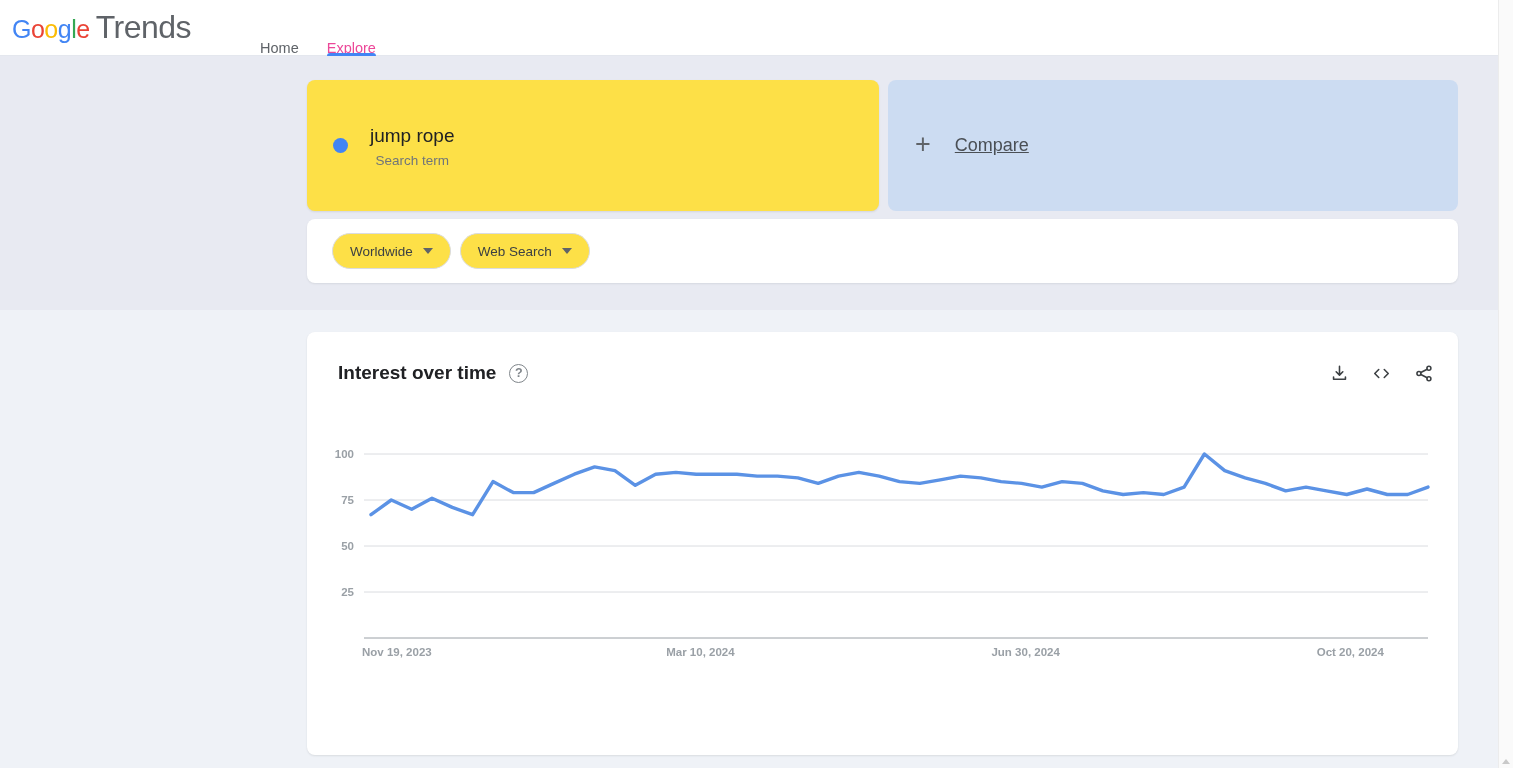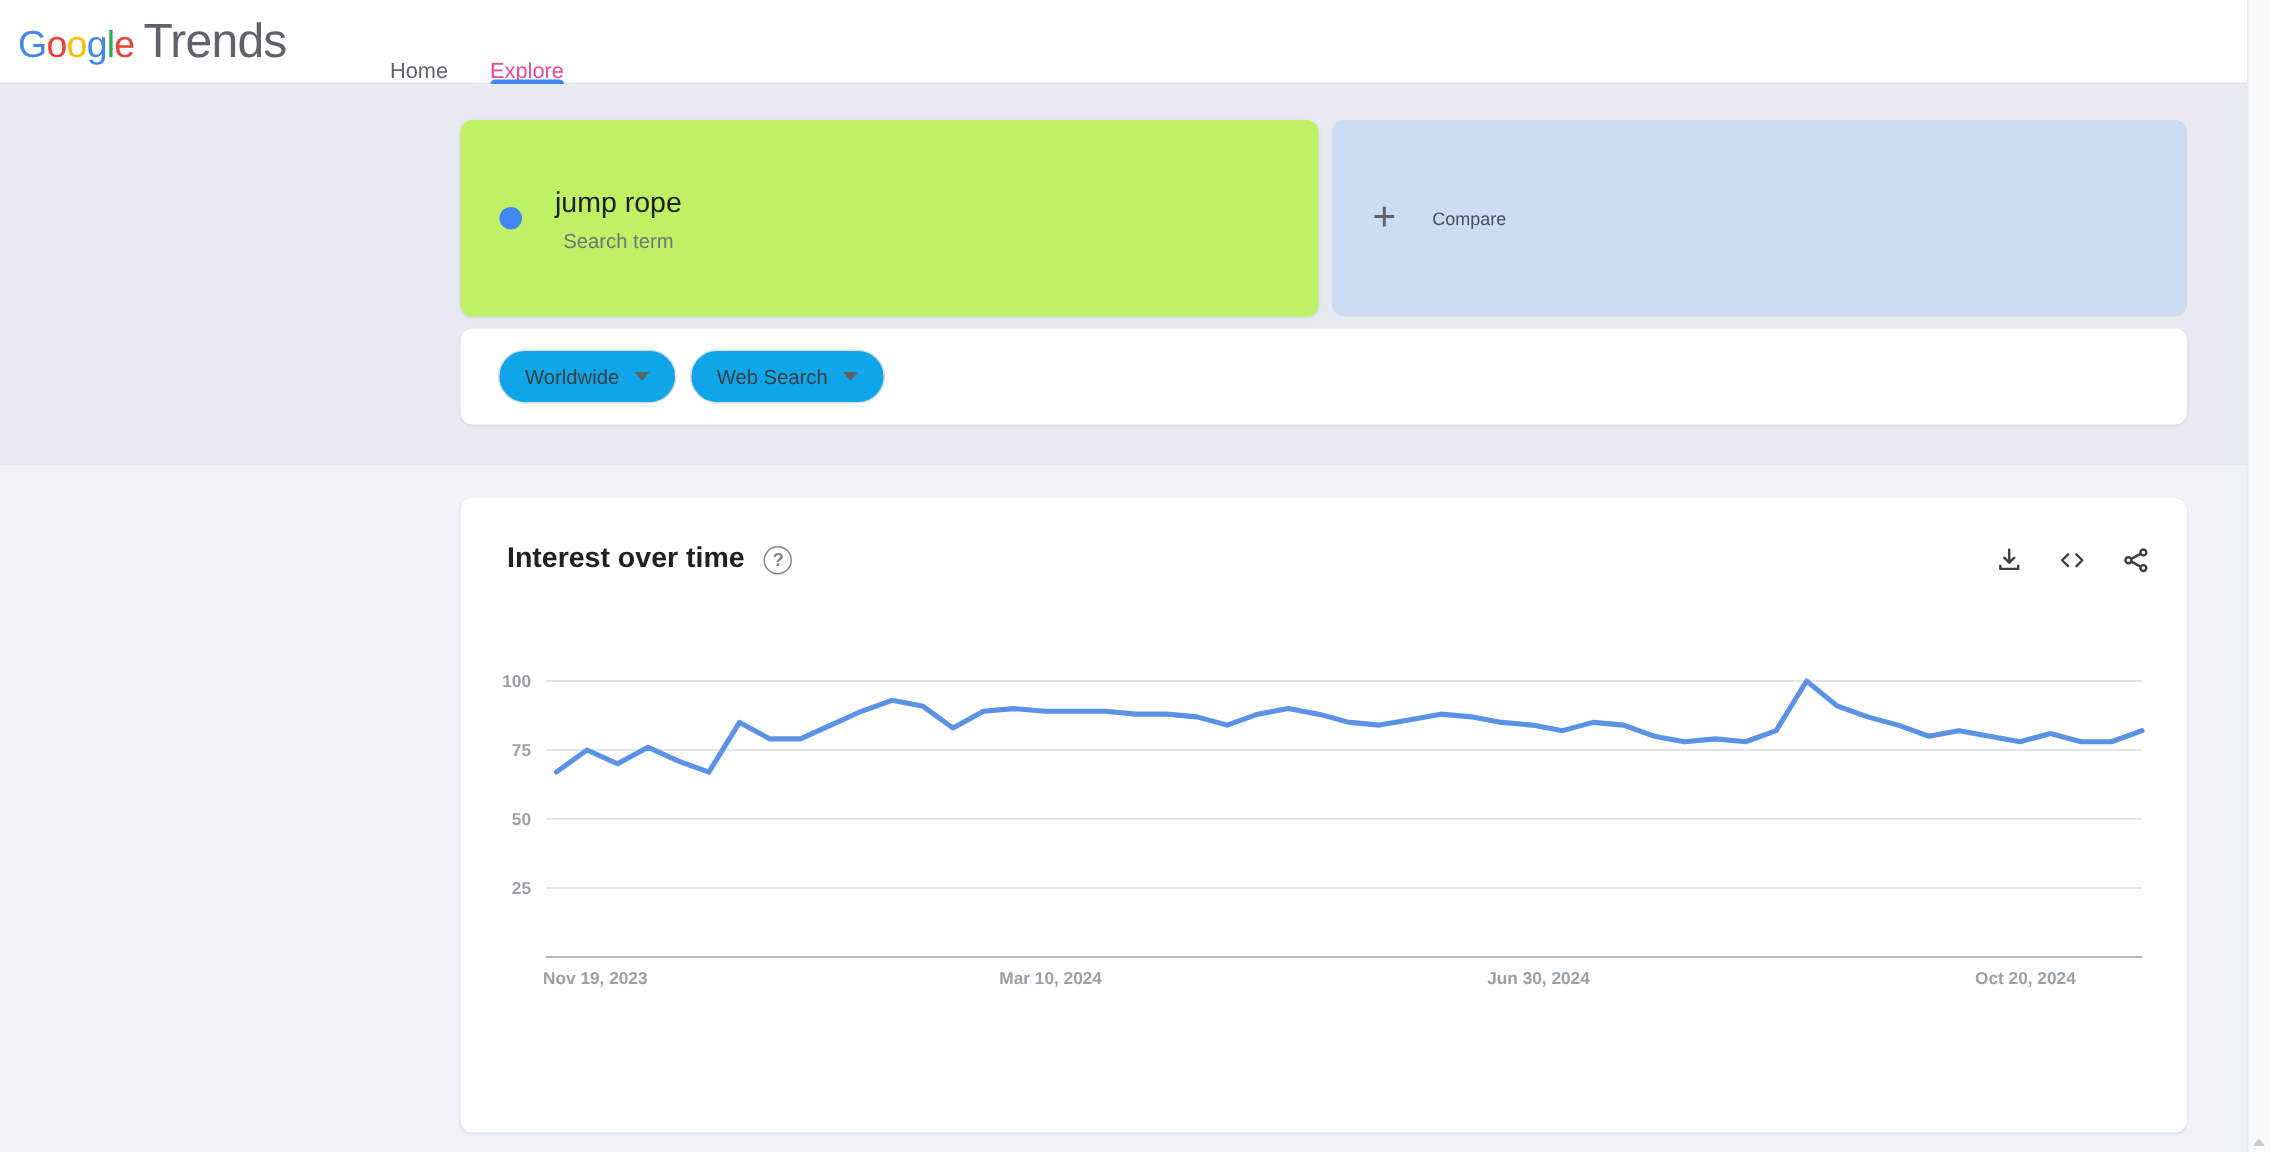--- a/index.html
+++ b/index.html
@@ -63,21 +63,21 @@
     background: #eff2f7;
   }
 
   .query-row {
     position: absolute; top: 80px; left: 307px;
     width: 1151px; height: 131px;
     display: flex;
   }
   .term-card {
     width: 572px; height: 131px;
-    background: #bef264;
+    background: #fde047;
     border-radius: 8px;
     display: flex; align-items: center;
     padding-left: 26px;
     box-shadow: 0 1px 2px rgba(60,64,67,.12);
   }
   .term-dot {
     width: 15px; height: 15px; border-radius: 50%;
     background: #4285F4;
     flex: 0 0 auto;
     margin-right: 22px;
@@ -92,42 +92,42 @@
     background: #ccdcf2;
     border-radius: 8px;
     display: flex; align-items: center;
     padding-left: 27px;
     cursor: pointer;
   }
   .plus {
     font-size: 27px; color: #5f6368; font-weight: 300;
     line-height: 1; margin-right: 24px; margin-top: -3px;
   }
-  .compare-label { font-size: 12px; color: #4a4f55; }
+  .compare-label { font-size: 18px; color: #4a4f55; text-decoration: underline; }
 
   
   .filterbar {
     position: absolute; top: 219px; left: 307px;
     width: 1151px; height: 64px;
     background: #ffffff;
     border-radius: 8px;
     display: flex; align-items: center;
     padding-left: 25px;
     box-shadow: 0 1px 2px rgba(60,64,67,.10);
   }
   .chip {
     height: 36px;
     border: 1px solid #dadce0;
     border-radius: 18px;
     display: inline-flex; align-items: center;
     padding: 0 17px;
     margin-right: 9px;
     font-size: 13.5px;
     color: #3c4043;
-    background: #0ea5e9;
+    background: #fde047;
     cursor: pointer;
     white-space: nowrap;
   }
   .chip .caret {
     margin-left: 10px;
     width: 0; height: 0;
     border-left: 5px solid transparent;
     border-right: 5px solid transparent;
     border-top: 6px solid #5f6368;
   }

